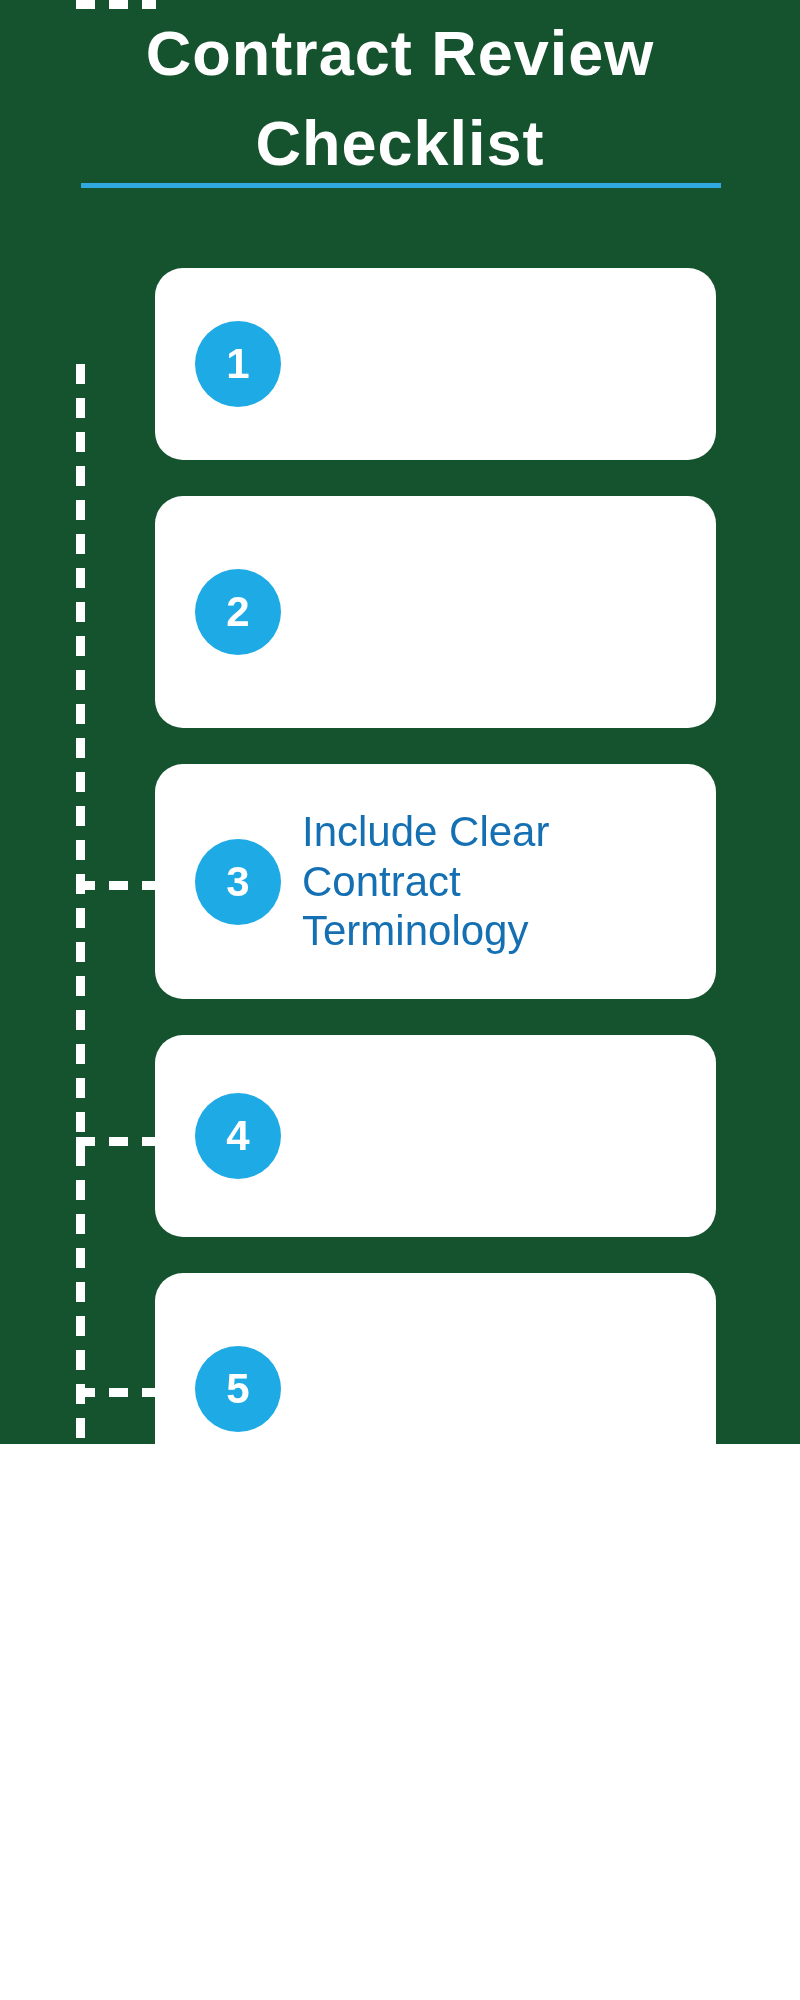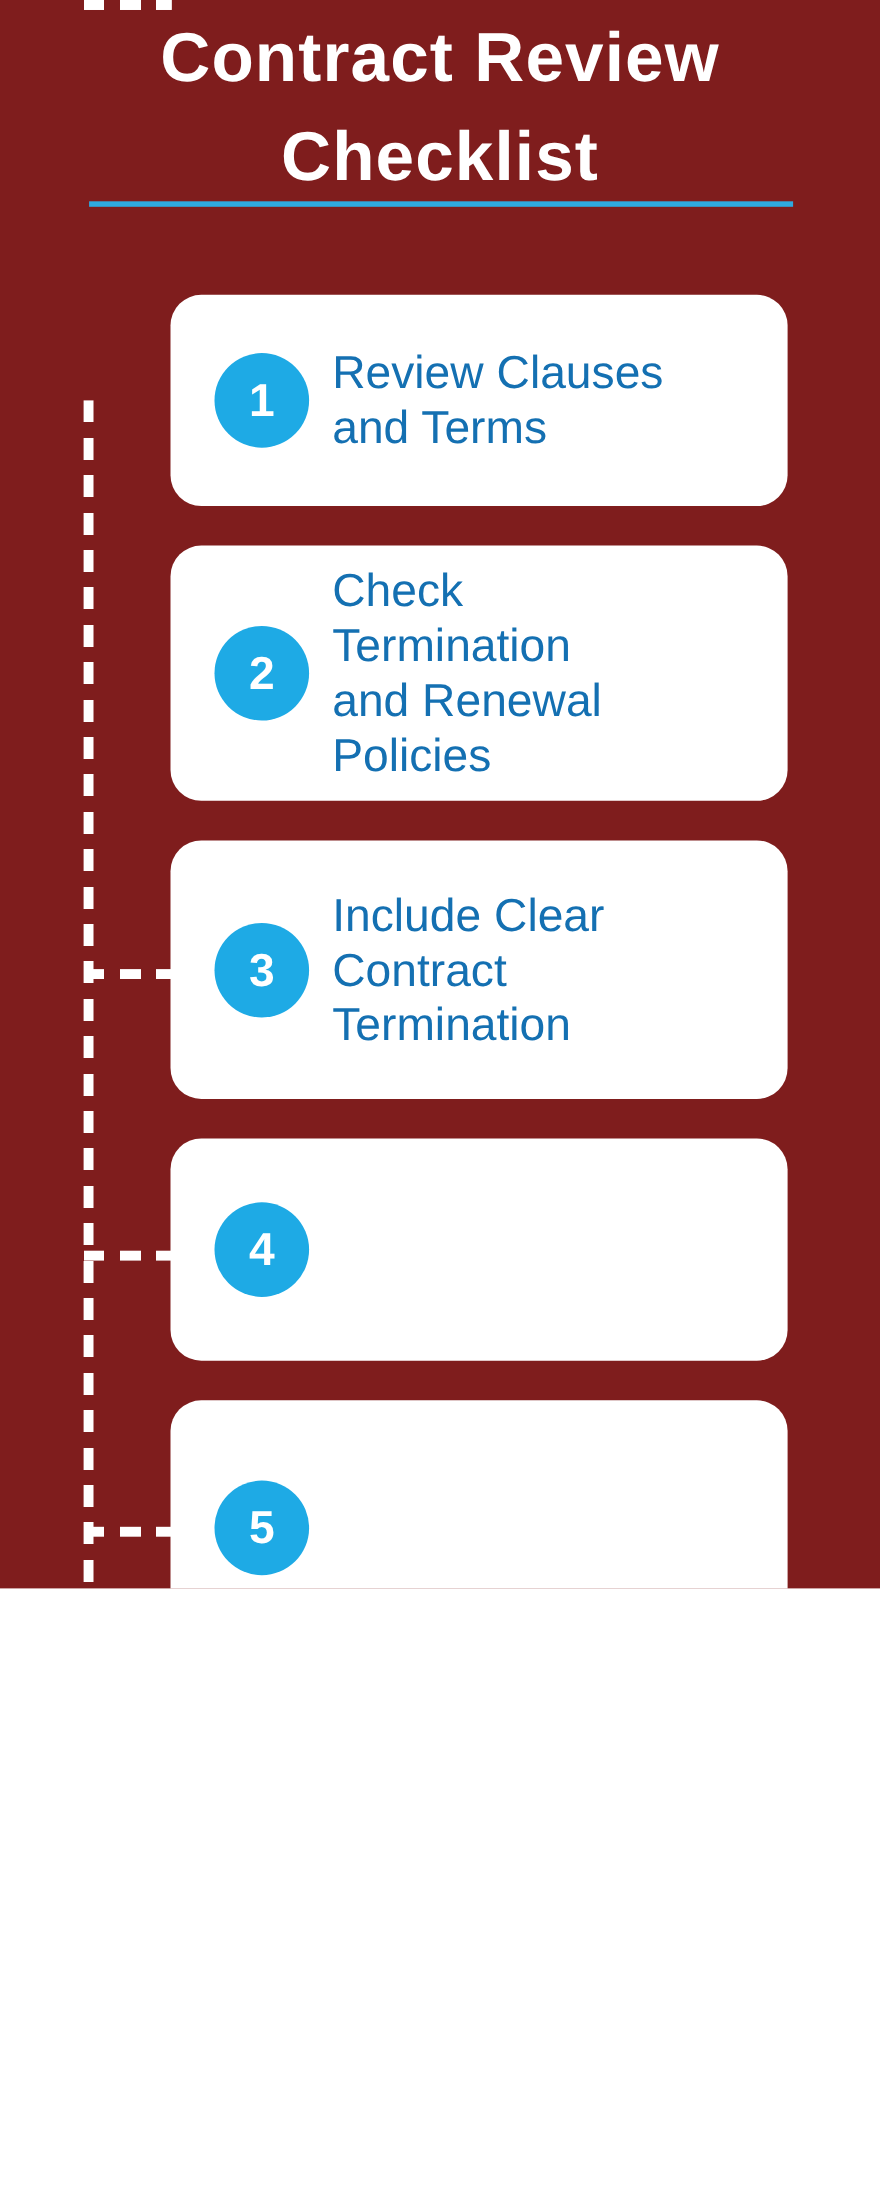--- a/index.html
+++ b/index.html
@@ -1,20 +1,20 @@
 <!DOCTYPE html>
 <html><head>
 <meta charset="utf-8">
 <style>
   html,body{margin:0;padding:0;}
   body{font-family:"Liberation Sans", sans-serif;}
   .canvas{
     position:relative;
     width:800px;height:1444px;
-    background:#7f1d1d;
+    background:#14532d;
     overflow:hidden;
   }
   
   .title{
     position:absolute;top:8px;left:0;right:0;
     margin:0 auto;max-width:600px;
     text-align:center;
     color:#FFFFFF;
     font-size:63px;font-weight:bold;
     line-height:1.43;
@@ -113,37 +113,31 @@
   <div class="stub"></div>
   <div class="stub"></div>
   <div class="stub"></div>
   <div class="stub"></div>
   <div class="stub"></div>
 
   <div class="cards">
 
     <div class="card">
       <div class="num-circle">1</div>
-      <div class="card-text">Review Clauses
-and Terms</div>
     </div>
 
     <div class="card">
       <div class="num-circle">2</div>
-      <div class="card-text">Check
-Termination
-and Renewal
-Policies</div>
     </div>
 
     <div class="card">
       <div class="num-circle">3</div>
       <div class="card-text">Include Clear
 Contract
-Termination</div>
+Terminology</div>
     </div>
 
     <div class="card">
       <div class="num-circle">4</div>
     </div>
 
     <div class="card">
       <div class="num-circle">5</div>
     </div>
 

